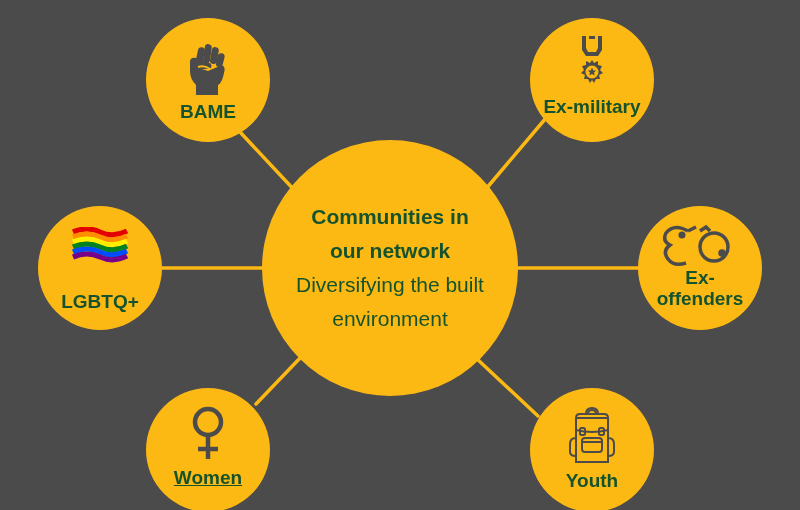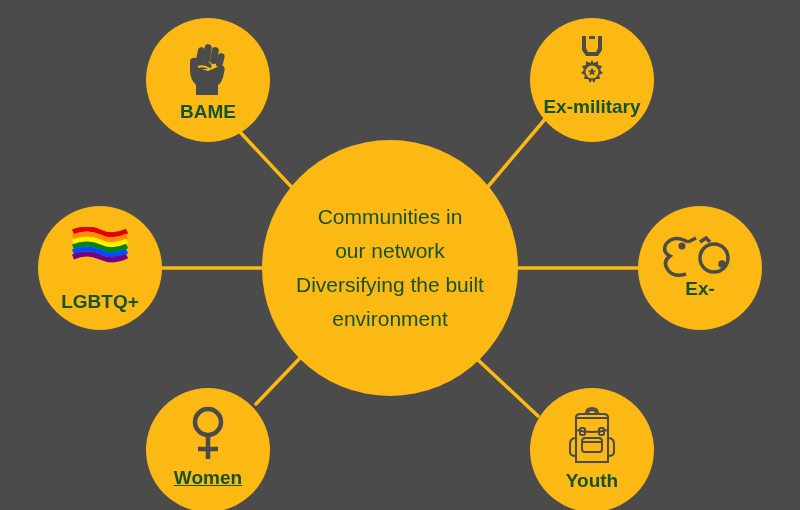--- a/index.html
+++ b/index.html
@@ -17,21 +17,21 @@
       display: flex; flex-direction: column; align-items: center; justify-content: center;
       color: #14532d;
       text-align: center;
     }
     .sat { width: 124px; height: 124px; }
     .sat .label { font-weight: bold; font-size: 19px; line-height: 21px; }
     .sat .icon { display: block; }
     .center {
       width: 256px; height: 256px; left: 262px; top: 140px;
     }
-    .center .title { font-weight: normal; font-size: 21px; line-height: 34px; }
+    .center .title { font-weight: bold; font-size: 21px; line-height: 34px; }
     .center .subtitle { font-size: 21px; line-height: 34px; }
   </style>
 </head>
 <body>
 
 <svg class="connectors" viewBox="0 0 800 510">
   <g stroke="#fdb913" stroke-width="3.5" stroke-linecap="round">
     <line x1="240" y1="132" x2="298" y2="194"></line>
     <line x1="546" y1="118" x2="480" y2="196"></line>
     <line x1="160" y1="268" x2="264" y2="268"></line>
@@ -94,20 +94,21 @@
     <g fill="none" stroke="#4b4b4b" stroke-width="3.5">
       <path d="M28 8 Q14 0 6 10 Q2 18 10 22 Q2 28 8 36 Q14 44 26 40"></path>
       <path d="M28 8 L36 4"></path>
       <circle cx="54" cy="24" r="14"></circle>
       <path d="M40 8 L46 4 L50 8"></path>
       <circle cx="62" cy="30" r="2" fill="#4b4b4b"></circle>
       <circle cx="22" cy="12" r="1.8" fill="#4b4b4b"></circle>
     </g>
   </svg>
   <div class="label" style="margin-top:0px;">Ex-</div>
+  <div class="label">offenders</div>
 </div>
 
 <div class="node sat" style="left:146px; top:388px;">
   <svg class="icon" width="36" height="56" viewBox="0 0 36 56" style="margin-top:-8px;">
     <g fill="none" stroke="#4b4b4b" stroke-width="4.5">
       <circle cx="18" cy="17" r="13"></circle>
       <line x1="18" y1="30" x2="18" y2="54"></line>
       <line x1="8" y1="44" x2="28" y2="44"></line>
     </g>
   </svg>

